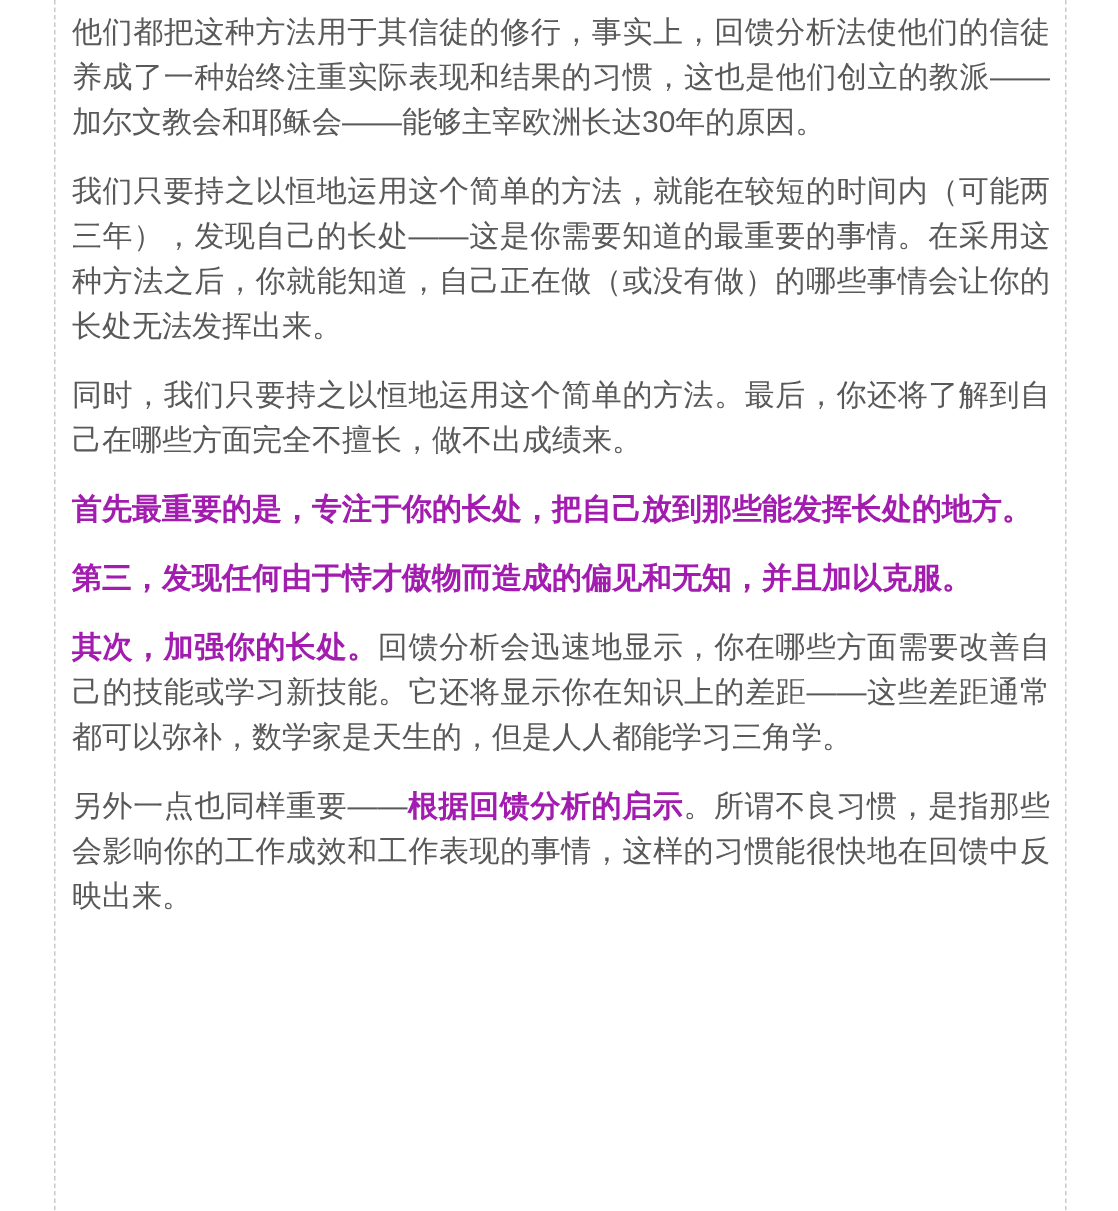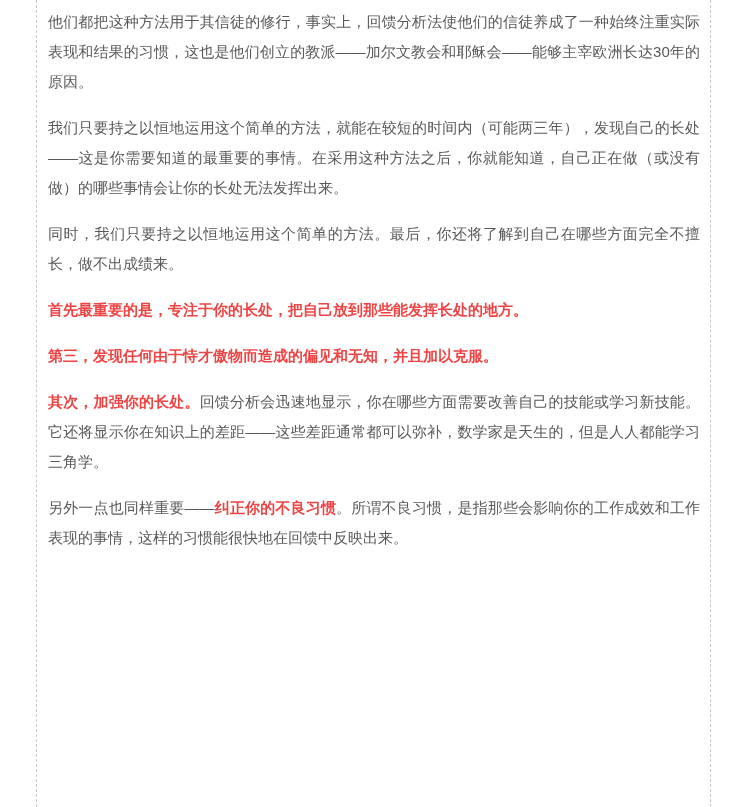--- a/index.html
+++ b/index.html
@@ -20,28 +20,28 @@
     margin-left: 36px;
     width: 675px;
     height: 100%;
     border-left: 1px dashed #c9c9c9;
     border-right: 1px dashed #c9c9c9;
     padding: 7px 10px 0 11px;
     background: #ffffff;
   }
   .content p {
     margin: 0 0 16px 0;
-    font-size: 15px;
+    font-size: 20px;
     line-height: 30px;
     color: #595959;
     text-align: justify;
     text-justify: inter-ideograph;
   }
   .em {
-    color: #ef4444;
+    color: #a21caf;
     font-weight: bold;
   }
 </style>
 </head>
 <body>
 
 <div class="page">
   <div class="content">
 
     <p><span>他们都把这种方法用于其信徒的修行，事实上，回馈分析法使他们的信徒养成了一种始终注重实际表现和结果的习惯，这也是他们创立的教派——加尔文教会和耶稣会——能够主宰欧洲长达30年的原因。</span></p>
@@ -52,16 +52,16 @@
 
 
     <p><span class="em">首先最重要的是，专注于你的长处，把自己放到那些能发挥长处的地方。</span></p>
 
     <p><span class="em">第三，发现任何由于恃才傲物而造成的偏见和无知，并且加以克服。</span></p>
 
     <p><span class="em">其次，加强你的长处。</span><span>回馈分析会迅速地显示，你在哪些方面需要改善自己的技能或学习新技能。它还将显示你在知识上的差距——这些差距通常都可以弥补，数学家是天生的，但是人人都能学习三角学。</span></p>
 
 
 
-    <p><span>另外一点也同样重要——</span><span class="em">纠正你的不良习惯</span><span>。所谓不良习惯，是指那些会影响你的工作成效和工作表现的事情，这样的习惯能很快地在回馈中反映出来。</span></p>
+    <p><span>另外一点也同样重要——</span><span class="em">根据回馈分析的启示</span><span>。所谓不良习惯，是指那些会影响你的工作成效和工作表现的事情，这样的习惯能很快地在回馈中反映出来。</span></p>
 
   </div>
 </div>
 
 </body></html>

